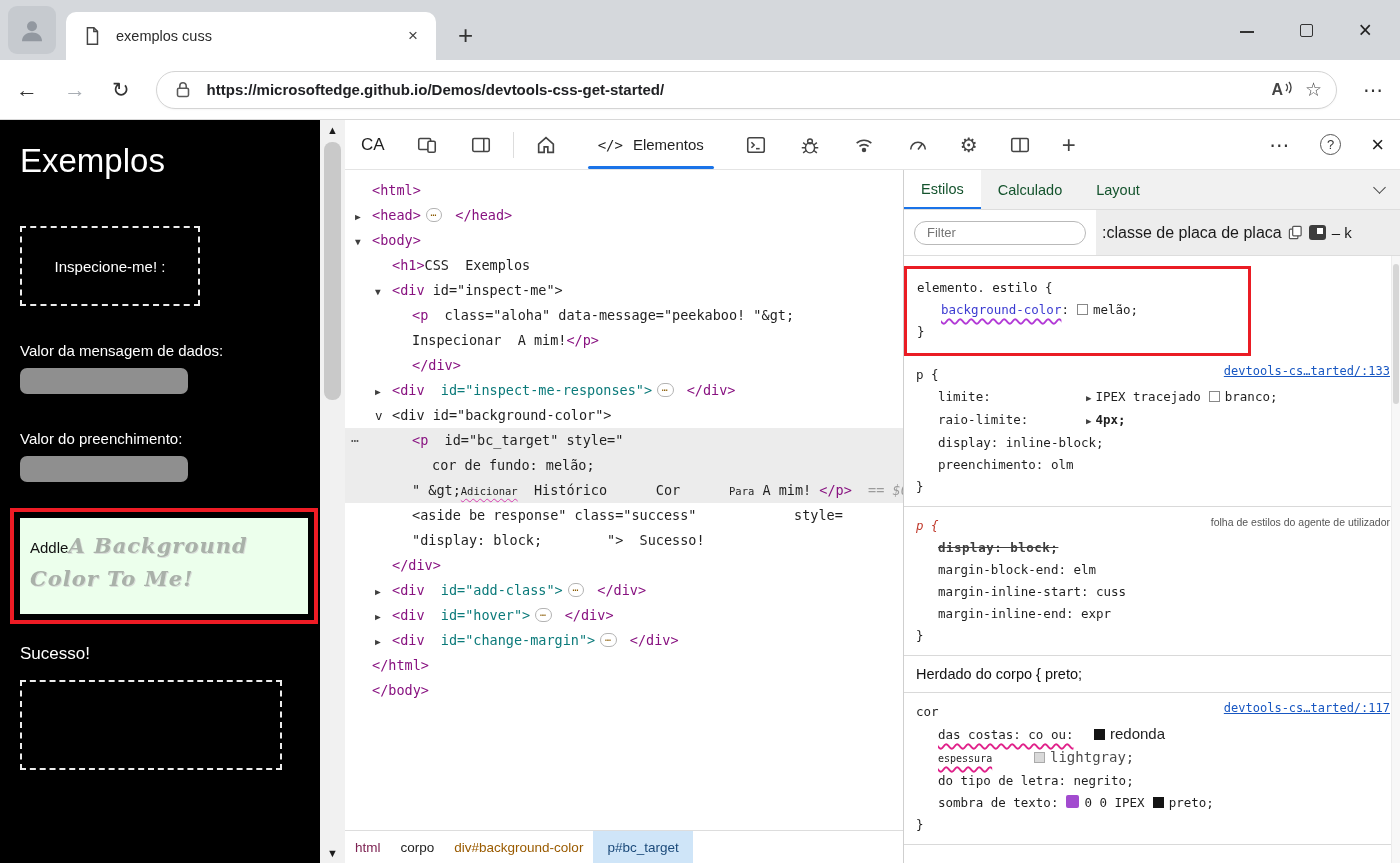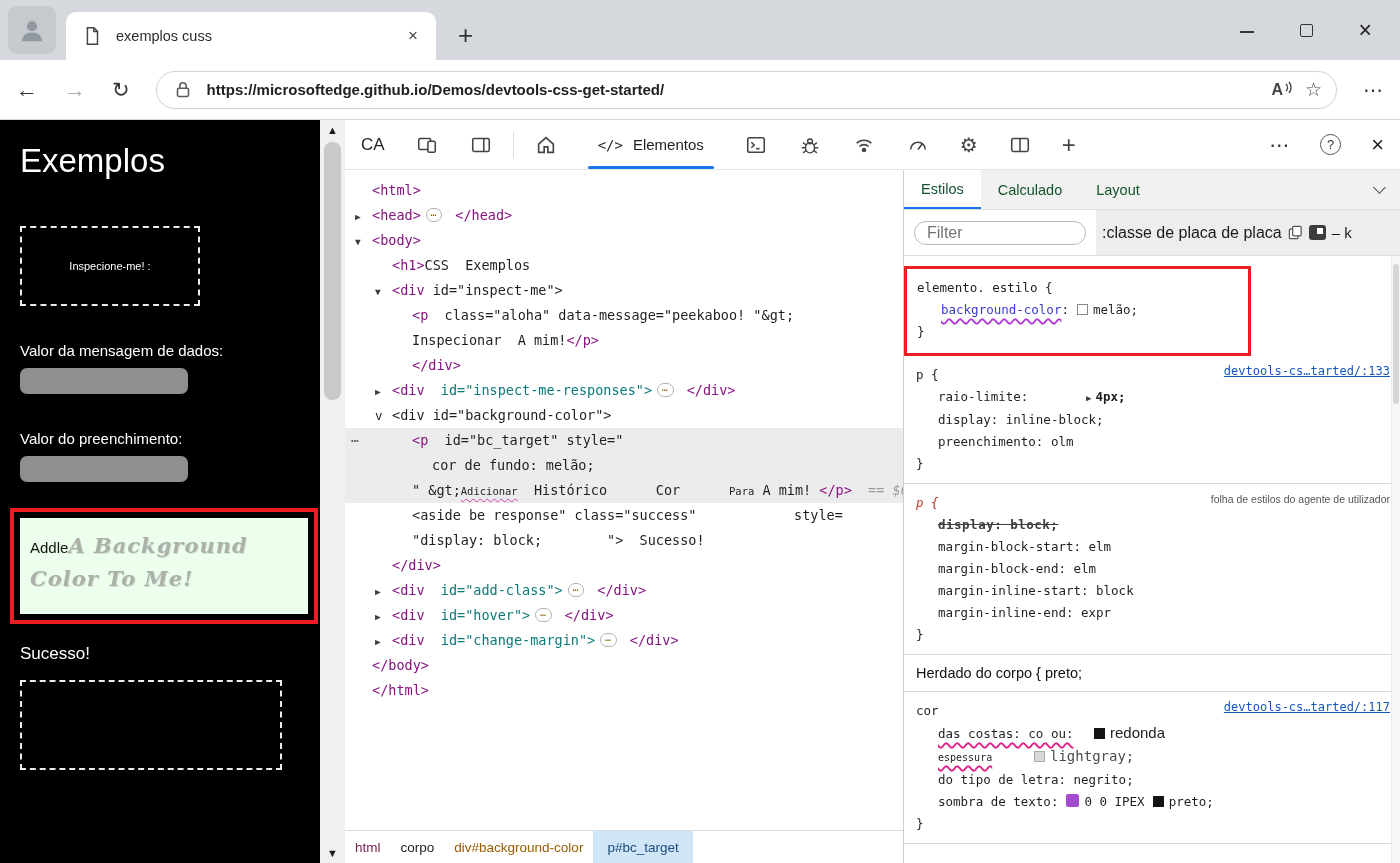--- a/index.html
+++ b/index.html
@@ -30,21 +30,21 @@
   .nav-more{font-size:20px;color:#333;letter-spacing:1px}
 
   
   .content{flex:1;display:flex;min-height:0}
 
   
   .webpage{width:320px;background:#000;color:#fff;padding:0 0 0 20px;overflow:hidden;position:relative}
   .logo{font-family:"DejaVu Serif",serif;font-weight:bold;font-size:44px;letter-spacing:2px;margin-top:12px;display:inline-block;
         text-decoration:underline wavy 2px #cf9a1c;text-underline-offset:9px}
   .heading{font-size:33px;font-weight:400;margin-top:22px}
-  .dash-box{width:180px;height:80px;border:2px dashed #ececec;display:flex;align-items:center;justify-content:center;font-size:11px;margin-top:46px;text-align:right}
+  .dash-box{width:180px;height:80px;border:2px dashed #ececec;display:flex;align-items:center;justify-content:center;font-size:15px;margin-top:46px;text-align:right}
   .fld-label{font-size:15px;margin-top:36px}
   .ginput{display:block;width:168px;height:26px;background:#8f8f8f;border:none;border-radius:7px;margin-top:9px}
   .annot-red-page{margin:26px 0 0 -10px;width:308px;border:4px solid #ee1c25;padding:6px;background:#000}
   .green-box{background:#ecffec;color:#111;padding:12px 10px;min-height:96px;line-height:1.55}
   .addle{font-size:15px;color:#111}
   .fancy{font-family:"DejaVu Serif",serif;font-style:italic;font-weight:bold;font-size:21px;color:#a9b1a9;letter-spacing:1px;text-shadow:1px 1px 0 #d9ded9}
   .success-txt{font-size:17px;margin-top:20px}
   .dash-box2{width:262px;height:90px;border:2px dashed #ececec;margin-top:16px}
 
   
@@ -96,21 +96,21 @@
   .crumb-sel{background:#cfe5f8;color:#1b4a7a;height:100%;display:flex;align-items:center;padding:0 14px}
 
   
   .styles-panel{width:497px;border-left:1px solid #cfcfcf;display:flex;flex-direction:column;flex:0 0 auto;position:relative}
   .sp-tabs{height:40px;background:#f1f1f1;border-bottom:1px solid #ddd;display:flex;align-items:stretch;flex:0 0 auto}
   .stab{padding:0 17px;display:flex;align-items:center;font-size:14.5px;color:#14532d}
   .stab.active{background:#fff;border-bottom:2px solid #1a73e8}
   .sp-chevron{margin-left:auto;display:flex;align-items:center;padding-right:16px}
   .chev{width:9px;height:9px;border-right:1.6px solid #444;border-bottom:1.6px solid #444;transform:rotate(45deg);margin-top:-4px}
   .sp-filterrow{height:46px;display:flex;align-items:center;border-bottom:1px solid #ddd;flex:0 0 auto}
-  .filter-input{width:172px;height:24px;border:1px solid #b9b9b9;border-radius:16px;margin-left:10px;padding:0 12px;font-size:16px;color:#8b5cf6;outline:none}
+  .filter-input{width:172px;height:24px;border:1px solid #b9b9b9;border-radius:16px;margin-left:10px;padding:0 12px;font-size:13px;color:#8b5cf6;outline:none}
   .pseudo-area{flex:1;height:100%;background:#ededed;margin-left:10px;display:flex;align-items:center;gap:6px;padding:0 6px;overflow:hidden}
   .pseudo-label{font-size:16px;color:#1a1a1a;white-space:nowrap}
   .dk-ic{width:17px;height:15px;background:#3d3d3d;border-radius:3px;position:relative;flex:0 0 auto}
   .dk-ic::after{content:"";position:absolute;right:3px;top:3px;width:6px;height:6px;background:#fff}
   .pseudo-k{font-size:15px;color:#1a1a1a;white-space:nowrap}
 
   .sp-scroll{flex:1;overflow:hidden;font-family:"DejaVu Sans Mono",monospace;font-size:12.5px;color:#1f1f1f}
   .es-annotation{margin-top:10px;width:347px;border:3px solid #ea1c24;background:#fff;padding:8px 10px 10px}
   .code-line{line-height:22px;white-space:pre}
   .prop-line{padding-left:24px}
@@ -306,22 +306,22 @@
               <div class="dom-line"><span style="display: inline-block; width: 20px;"></span><span class="tw vchar">v</span><span class="seg-txt">&lt;div id="background-color"&gt;</span></div>
               <div class="dom-line sel"><span class="line-dots">⋯</span><span style="display: inline-block; width: 40px;"></span><span class="tw"> </span><span class="seg-tag">&lt;p </span><span class="seg-txt"> id="bc_target" style="</span></div>
               <div class="dom-line sel"><span style="display: inline-block; width: 60px;"></span><span class="tw"> </span><span class="seg-txt">cor de fundo: melão;</span></div>
               <div class="dom-line sel"><span style="display: inline-block; width: 40px;"></span><span class="tw"> </span><span class="seg-txt">" &amp;gt;</span><span class="seg-smw">Adicionar</span><span class="seg-txt">  Histórico      Cor      </span><span class="seg-sm">Para</span><span class="seg-txt"> A mim! </span><span class="seg-tag">&lt;/p&gt;</span><span class="seg-eq">  == $0</span></div>
               <div class="dom-line"><span style="display: inline-block; width: 40px;"></span><span class="tw"> </span><span class="seg-txt">&lt;aside be response" class="success"            style=</span></div>
               <div class="dom-line"><span style="display: inline-block; width: 40px;"></span><span class="tw"> </span><span class="seg-txt">"display: block;        "&gt;  Sucesso!</span></div>
               <div class="dom-line"><span style="display: inline-block; width: 20px;"></span><span class="tw"> </span><span class="seg-tag">&lt;/div&gt;</span></div>
               <div class="dom-line"><span style="display: inline-block; width: 20px;"></span><span class="tw">▶</span><span class="seg-tag">&lt;div  </span><span class="seg-attr">id="add-class"&gt;</span><span class="seg-badge">⋯</span><span class="seg-tag"> &lt;/div&gt;</span></div>
               <div class="dom-line"><span style="display: inline-block; width: 20px;"></span><span class="tw">▶</span><span class="seg-tag">&lt;div  </span><span class="seg-attr">id="hover"&gt;</span><span class="seg-badge">⋯</span><span class="seg-tag"> &lt;/div&gt;</span></div>
               <div class="dom-line"><span style="display: inline-block; width: 20px;"></span><span class="tw">▶</span><span class="seg-tag">&lt;div  </span><span class="seg-attr">id="change-margin"&gt;</span><span class="seg-badge">⋯</span><span class="seg-tag"> &lt;/div&gt;</span></div>
+              <div class="dom-line"><span style="display: inline-block; width: 0px;"></span><span class="tw"> </span><span class="seg-tag">&lt;/html&gt;</span></div>
               <div class="dom-line"><span style="display: inline-block; width: 0px;"></span><span class="tw"> </span><span class="seg-tag">&lt;/body&gt;</span></div>
-              <div class="dom-line"><span style="display: inline-block; width: 0px;"></span><span class="tw"> </span><span class="seg-tag">&lt;/html&gt;</span></div>
             </div>
           <div class="dom-crumbs">
             <span class="crumb crumb-html">html</span>
             <span class="crumb crumb-body">corpo</span>
             <span class="crumb crumb-div">div#background-color</span>
             <span class="crumb-sel">p#bc_target</span>
           </div>
         </div>
 
         <div class="styles-panel">
@@ -350,33 +350,33 @@
 
             <div class="es-annotation">
               <div class="code-line">elemento. estilo {</div>
               <div class="code-line prop-line"><span class="prop-name">background-color</span><span>:</span><span class="sw sw-white"></span><span>melão;</span></div>
               <div class="code-line">}</div>
             </div>
 
             <div class="sp-section">
               <a class="src-link">devtools-cs…tarted/:133</a>
               <div class="code-line">p {</div>
+              <div class="decl"><span class="w148">limite:</span><span class="darrow">▶</span><span>IPEX tracejado</span><span class="sw sw-white"></span><span>branco;</span></div>
               <div class="decl"><span class="w148">raio-limite:</span><span class="darrow">▶</span><span class="bold">4px;</span></div>
               <div class="decl">display: inline-block;</div>
               <div class="decl">preenchimento: olm</div>
               <div class="code-line">}</div>
             </div>
 
             <div class="sp-section">
               <span class="origin">folha de estilos do agente de utilizador</span>
               <div class="code-line sel-ua">p {</div>
               <div class="decl strike">display: block;</div>
-              <div class="decl">margin-block-start: elm</div>
               <div class="decl">margin-block-end: elm</div>
-              <div class="decl">margin-inline-start: block</div>
+              <div class="decl">margin-inline-start: cuss</div>
               <div class="decl">margin-inline-end: expr</div>
               <div class="code-line">}</div>
             </div>
 
             <div class="inh-header">Herdado do corpo { preto;</div>
 
             <div class="sp-section">
               <a class="src-link">devtools-cs…tarted/:117</a>
               <div class="code-line">cor</div>
               <div class="decl"><span class="w196 squig-pink">das costas: co ou:</span><span class="sw sw-black"></span><span class="big-sans">redonda</span></div>

